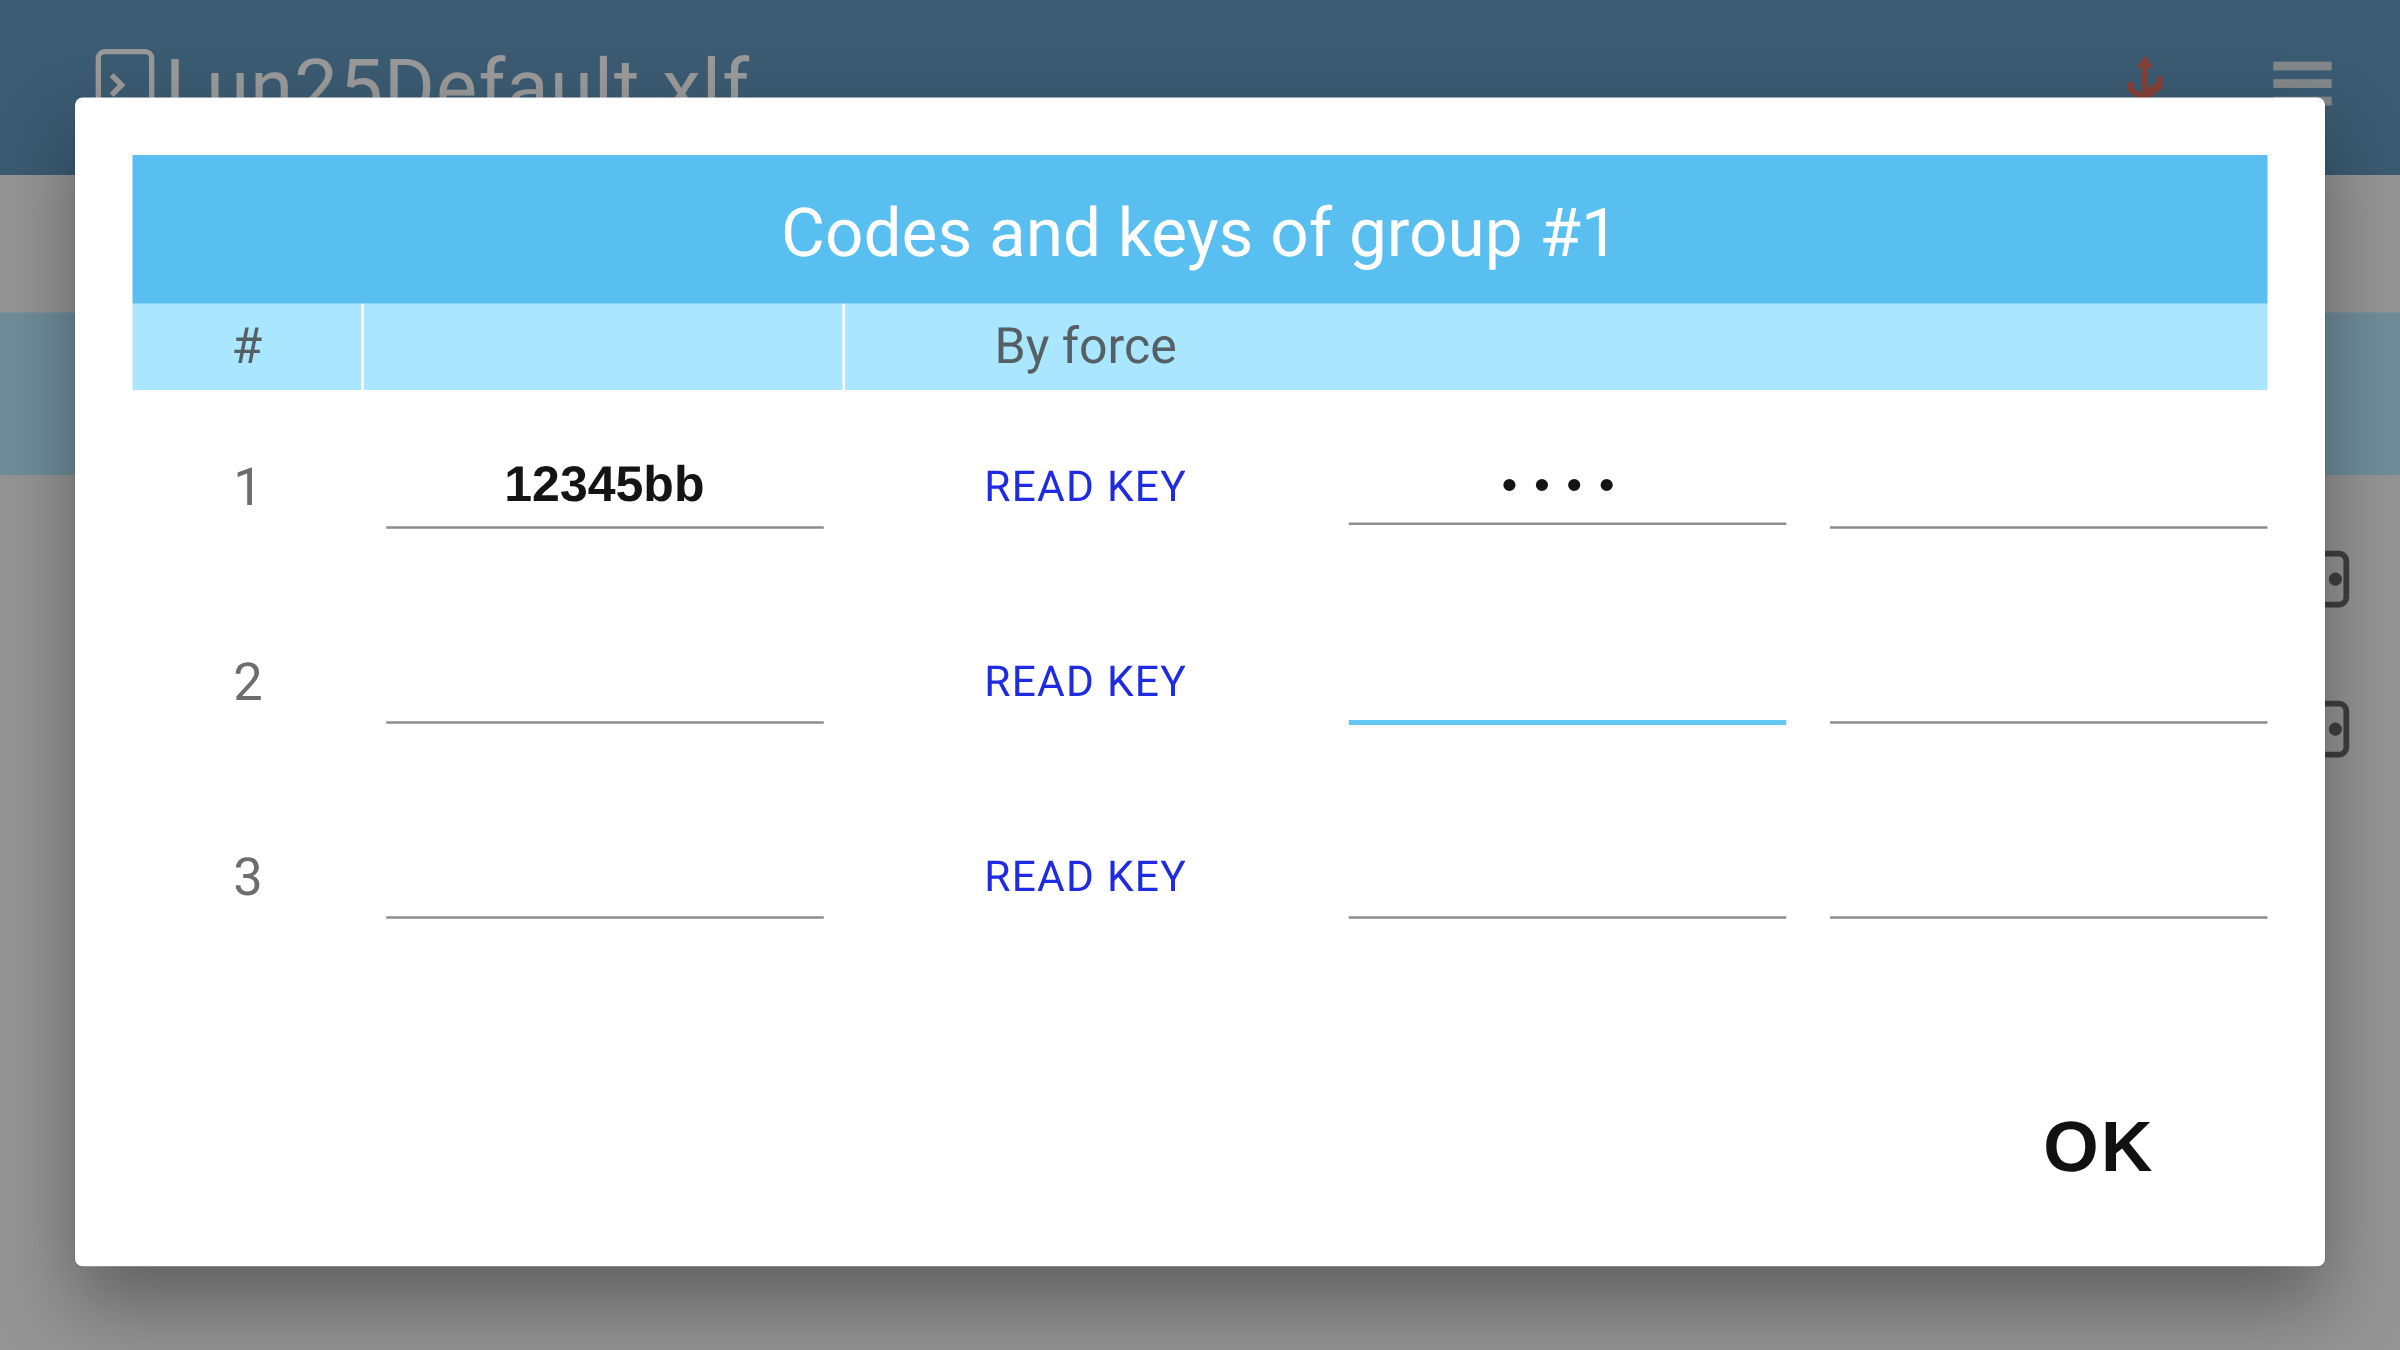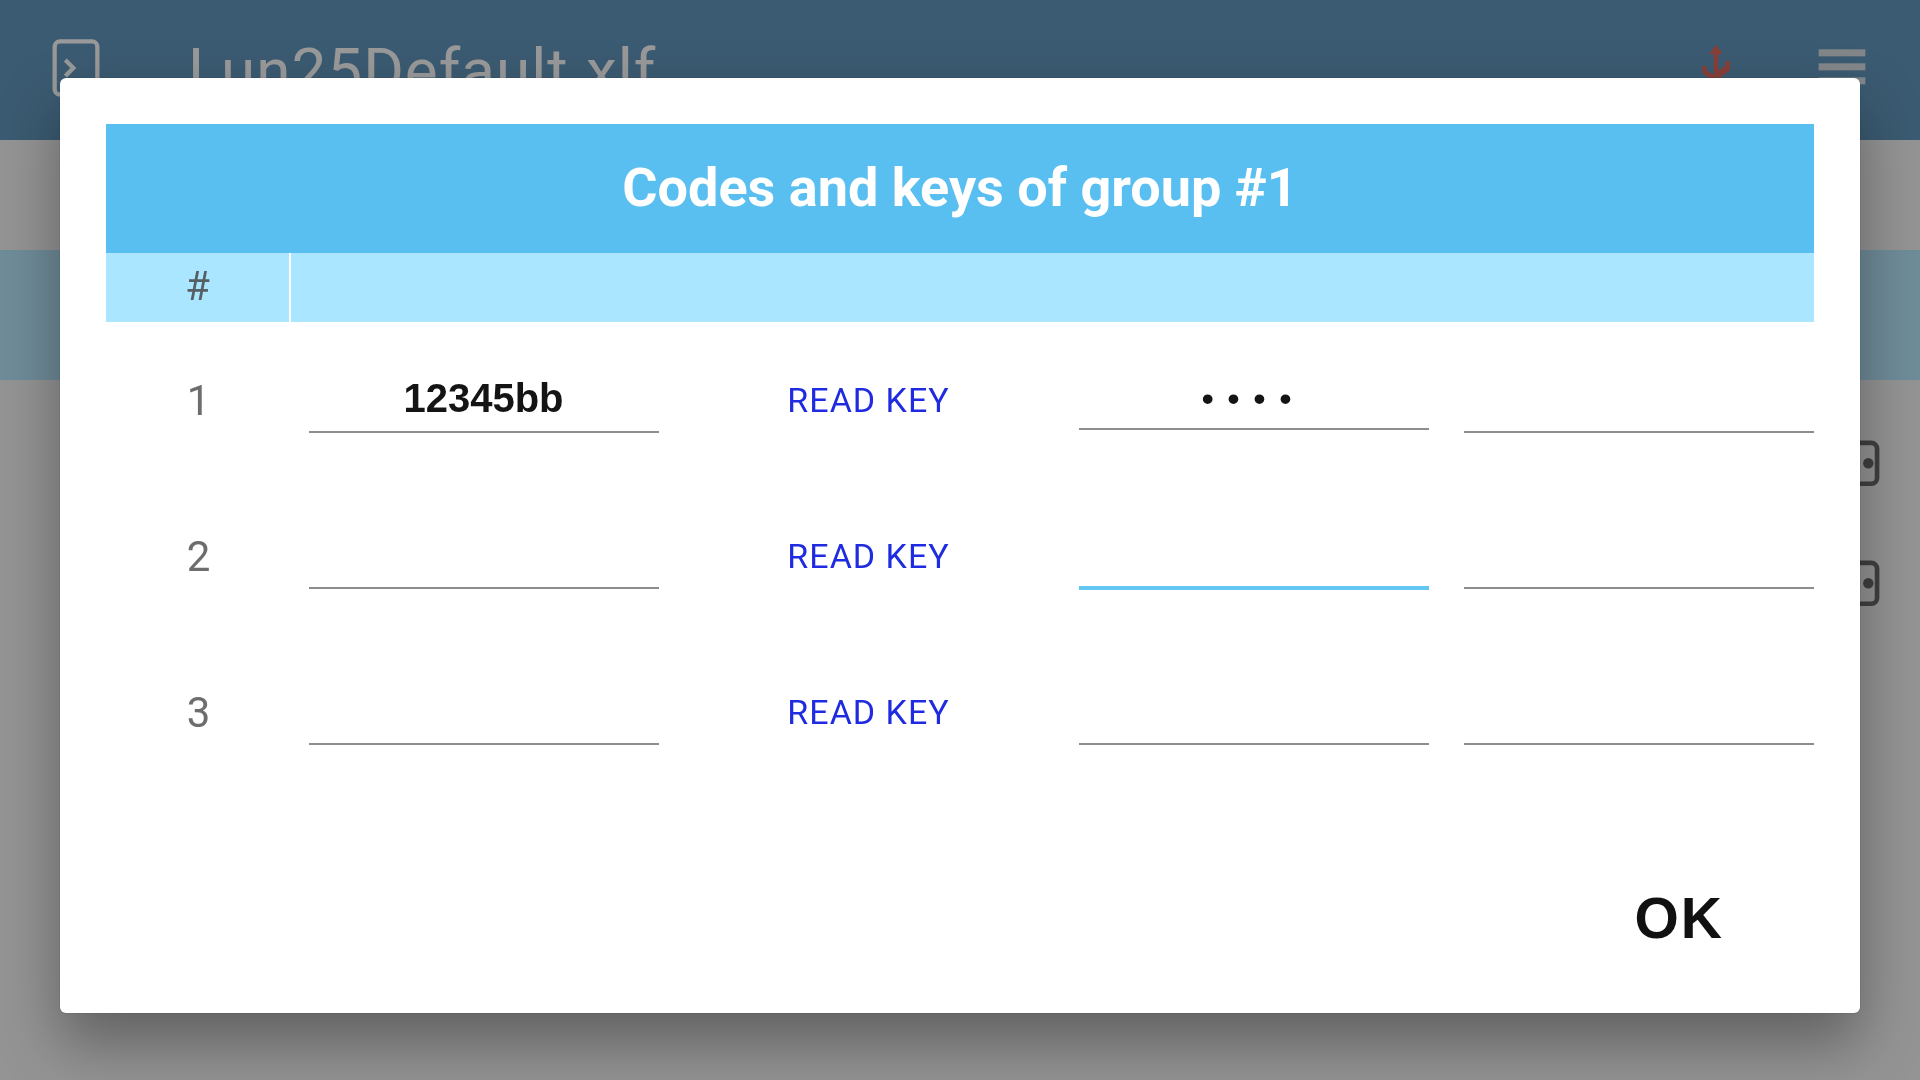--- a/index.html
+++ b/index.html
@@ -2,21 +2,21 @@
 <html><head>
   <meta charset="utf-8">
   <style>
     * { box-sizing: border-box; margin: 0; padding: 0; }
     html, body { width: 1920px; height: 1080px; overflow: hidden; font-family: Roboto, "Helvetica Neue", Arial, sans-serif; }
 
     
     .bg-app { position: absolute; inset: 0; background: #e9e9e9; }
     .bg-appbar {
       height: 140px; background: #2f76a8; display: flex; align-items: center;
-      padding: 0 44px; gap: 80px; position: relative;
+      padding: 0 68px; position: relative;
     }
     .bg-appbar .file-icon svg { width: 64px; height: 64px; }
     .bg-appbar .title { color: #ffffff; font-size: 62px; font-weight: 400; letter-spacing: 1px; }
     .bg-appbar .right-icons { position: absolute; right: 50px; top: 0; bottom: 0; display: flex; align-items: center; gap: 70px; }
     .bg-appbar .right-icons svg { width: 56px; height: 56px; }
 
     .bg-body { position: absolute; top: 140px; left: 0; right: 0; bottom: 0; background: #f4f4f4; }
     .bg-subheader { position: absolute; top: 110px; left: 0; right: 0; height: 130px; background: #a3e2ff; }
     .bg-row-icon { position: absolute; right: 40px; width: 70px; height: 60px; }
 
@@ -26,21 +26,21 @@
     .dialog {
       position: absolute; left: 60px; right: 60px; top: 78px; bottom: 67px;
       background: #ffffff; border-radius: 6px;
       box-shadow: 0 30px 60px rgba(0,0,0,.35), 0 0 0 1px rgba(0,0,0,.05);
       padding: 46px;
       display: flex; flex-direction: column;
     }
 
     .dlg-header {
       background: #59bff0; color: #ffffff; text-align: center;
-      font-size: 54px; font-weight: 700; padding: 32px 0 34px;
+      font-size: 54px; font-weight: 400; padding: 32px 0 24px;
     }
 
     .dlg-colhdr {
       display: grid;
       grid-template-columns: 185px 385px 385px 385px 385px;
       background: #aae6ff;
     }
     .dlg-colhdr > div {
       text-align: center; font-size: 40px; color: #546064; padding: 10px 0 12px;
       border-right: 2px solid #ffffff;
@@ -124,20 +124,21 @@
 
 <div class="scrim"></div>
 
 <div class="dialog">
 
   <div class="dlg-header">Codes and keys of group #1</div>
 
   <div class="dlg-colhdr">
     <div>#</div>
     <div></div>
+    <div>By force</div>
   </div>
 
   <div class="dlg-rows">
 
     <div class="dlg-row">
       <div class="rownum">1</div>
       <div class="field-wrap">
           <input class="ufield" value="12345bb" style="">
         </div>
       <div class="readkey">READ KEY</div>

